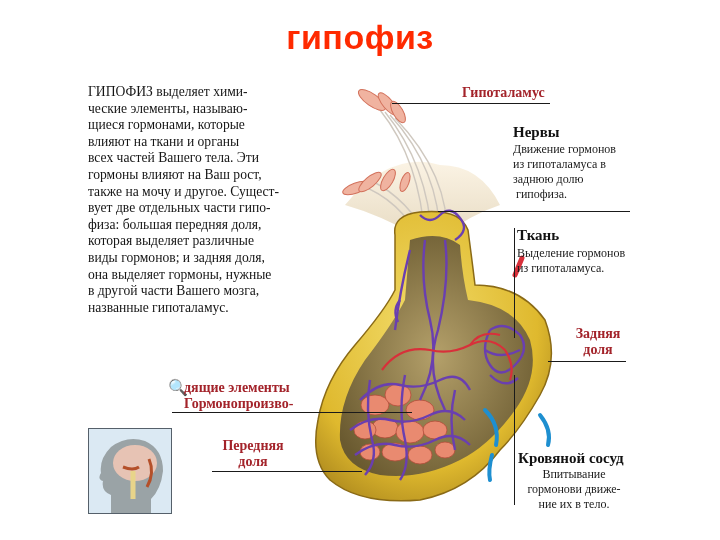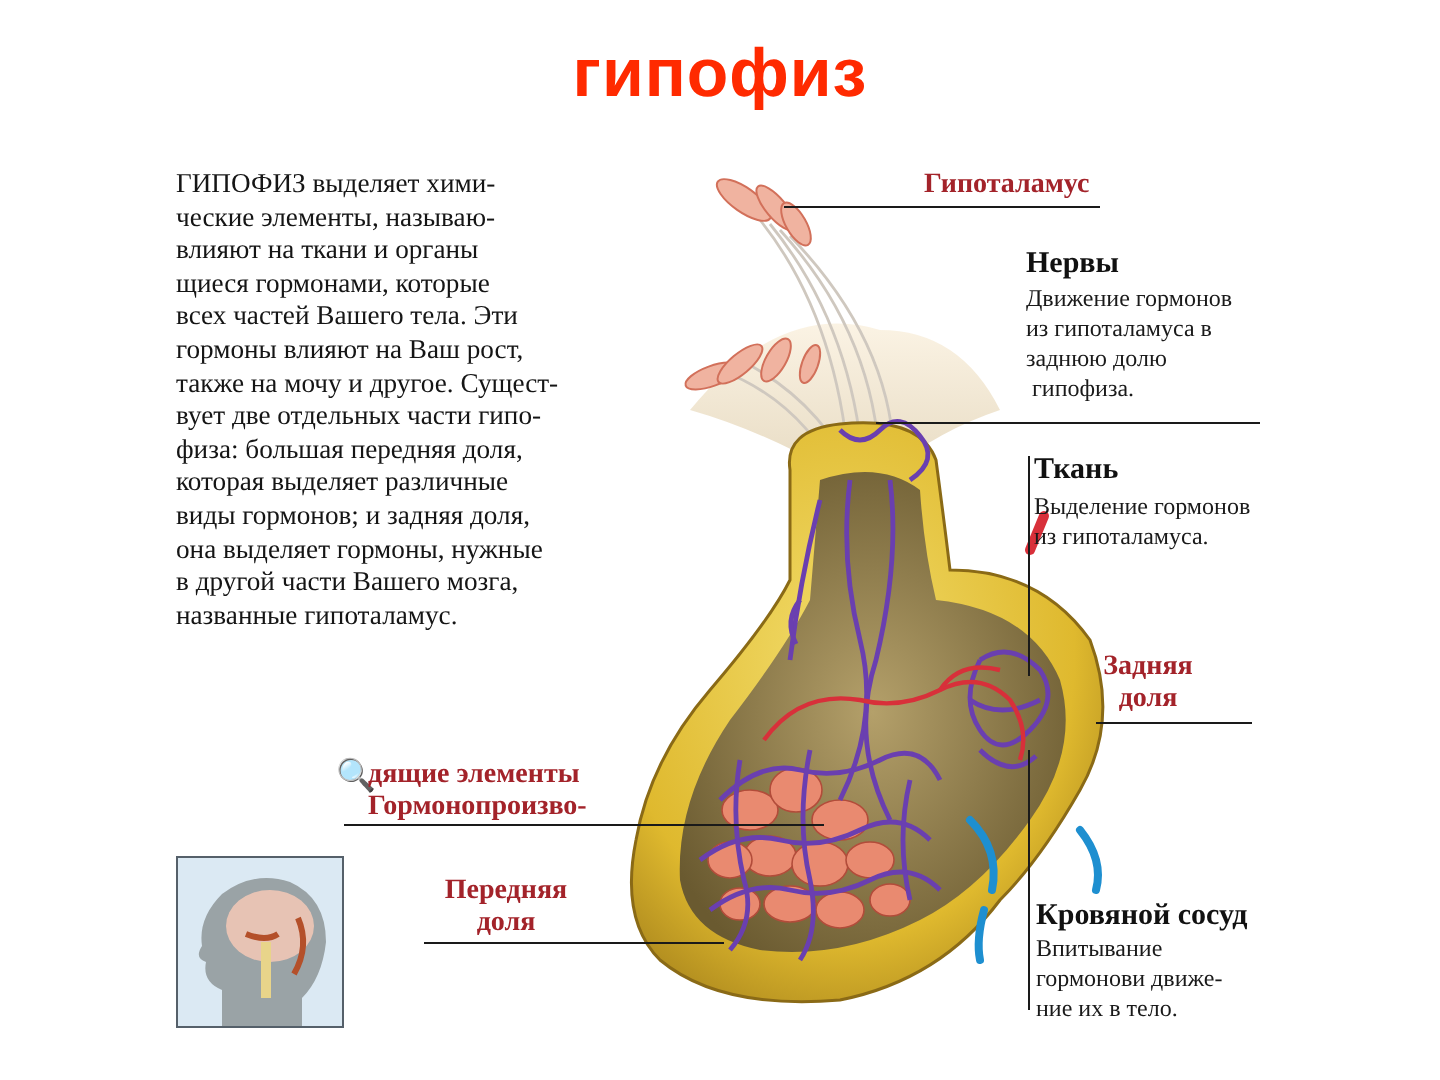--- a/index.html
+++ b/index.html
@@ -19,22 +19,22 @@
   .thumb { left: 88px; top: 428px; width: 82px; height: 84px; border: 1px solid #55606a; background: #dbe9f3; overflow: hidden; }
 </style>
 </head>
 <body>
 
 <div class="abs title">гипофиз</div>
 
 <div class="abs body-text">
   <span>ГИПОФИЗ выделяет хими-</span>
   <span>ческие элементы, называю-</span>
+  <span>щиеся гормонами, которые</span>
   <span>влияют на ткани и органы</span>
-  <span>щиеся гормонами, которые</span>
   <span>всех частей Вашего тела. Эти</span>
   <span>гормоны влияют на Ваш рост,</span>
   <span>также на мочу и другое. Сущест-</span>
   <span>вует две отдельных части гипо-</span>
   <span>физа: большая передняя доля,</span>
   <span>которая выделяет различные</span>
   <span>виды гормонов; и задняя доля,</span>
   <span>она выделяет гормоны, нужные</span>
   <span>в другой части Вашего мозга,</span>
   <span>названные гипоталамус.</span>
@@ -144,42 +144,42 @@
 </div>
 <div class="abs hline" style="left:438px;top:211px;width:192px;"></div>
 
 <div class="abs vline" style="left:514px;top:228px;height:110px;"></div>
 <div class="abs label-black-h" style="left:517px;top:227px;">Ткань</div>
 <div class="abs label-desc" style="left:517px;top:246px;">
   <div>Выделение гормонов</div>
   <div>из гипоталамуса.</div>
 </div>
 
-<div class="abs label-red" style="left:544px;top:326px;text-align:center;width:60px;">
+<div class="abs label-red" style="left:568px;top:326px;text-align:center;width:60px;">
   <div>Задняя</div>
   <div>доля</div>
 </div>
 <div class="abs hline" style="left:548px;top:361px;width:78px;"></div>
 
 <div class="abs" style="left:168px;top:378px;font-size:16px;color:#c8a23a;">🔍</div>
 <div class="abs label-red" style="left:184px;top:380px;">
   <div>дящие элементы</div>
   <div>Гормонопроизво-</div>
 </div>
 <div class="abs hline" style="left:172px;top:412px;width:240px;"></div>
 
 <div class="abs label-red" style="left:212px;top:438px;text-align:center;width:82px;">
   <div>Передняя</div>
   <div>доля</div>
 </div>
 <div class="abs hline" style="left:212px;top:471px;width:150px;"></div>
 
 <div class="abs vline" style="left:514px;top:375px;height:130px;"></div>
 <div class="abs label-black-h" style="left:518px;top:450px;">Кровяной сосуд</div>
-<div class="abs label-desc" style="left:518px;top:467px;width:112px;">
+<div class="abs label-desc" style="left:518px;top:467px;width:112px;text-align:center;">
   <div>Впитывание</div>
   <div>гормонови движе-</div>
   <div>ние их в тело.</div>
 </div>
 
 <div class="abs thumb">
   <svg width="82" height="84">
     <path d="M22 84 L22 66 Q12 62 14 52 Q8 50 12 44 Q10 30 22 18 Q38 6 56 12 Q74 20 74 42 Q72 60 62 70 L62 84 Z" fill="#9aa3a6"></path>
     <ellipse cx="46" cy="34" rx="22" ry="18" fill="#f0c6b6" opacity="0.9"></ellipse>
     <path d="M34 38 Q44 42 50 38" stroke="#b4502a" stroke-width="3" fill="none"></path>

